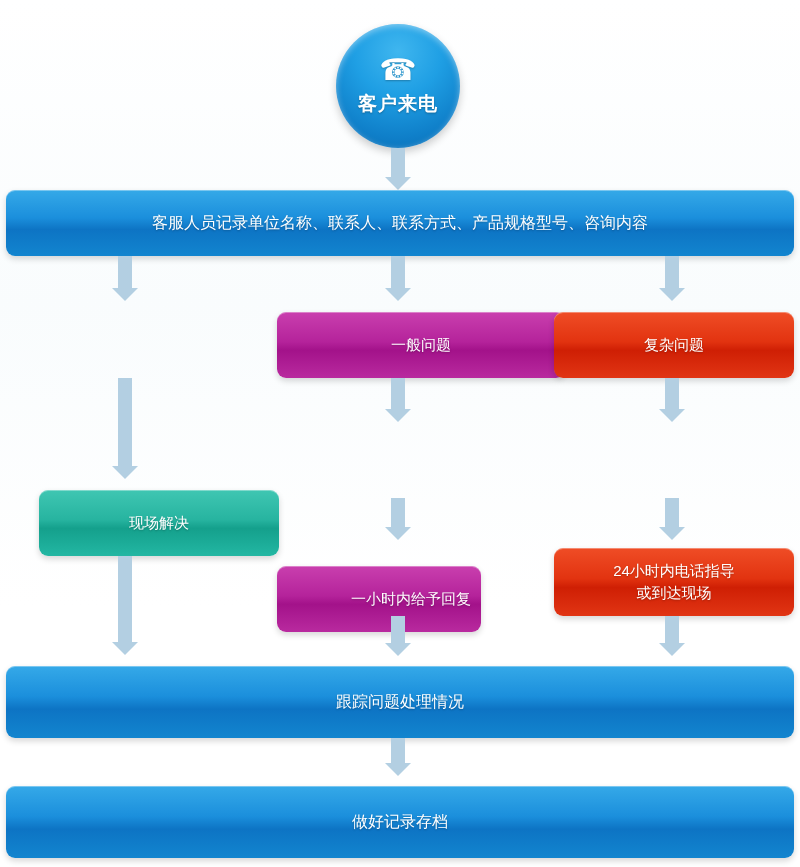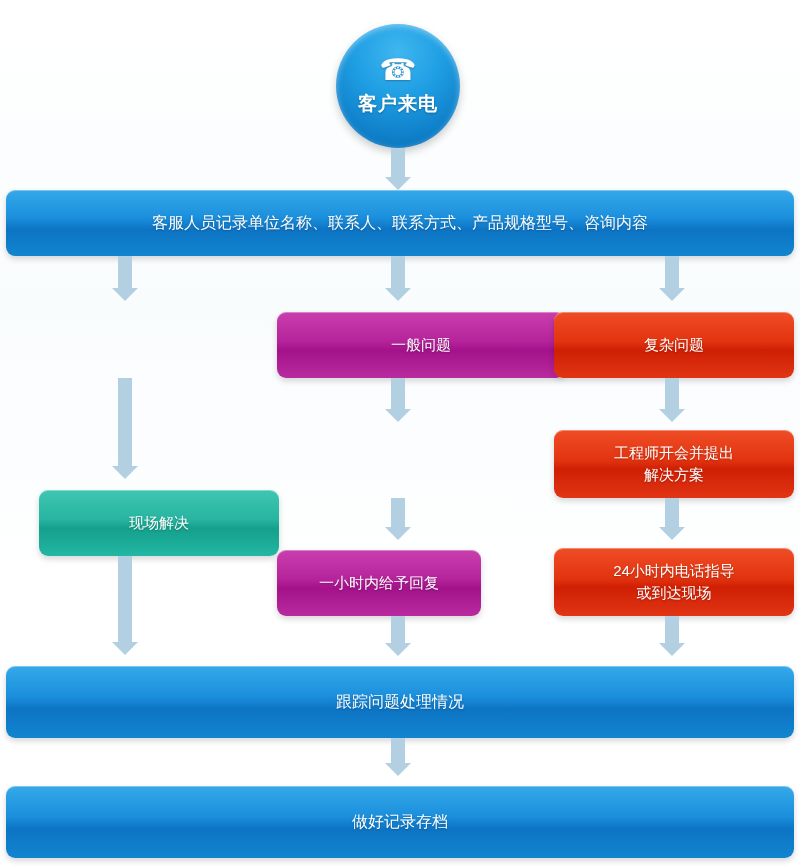--- a/index.html
+++ b/index.html
@@ -166,40 +166,36 @@
   <div class="arrow" style="left:384px; top:378px; width:28px; height:54px;">
     <div class="shaft" style="height:31px;"></div>
     <div class="head" style="top:31px;"></div>
   </div>
 
   <div class="arrow" style="left:658px; top:378px; width:28px; height:54px;">
     <div class="shaft" style="height:31px;"></div>
     <div class="head" style="top:31px;"></div>
   </div>
 
-  <div class="node red" style="left:554px; top:430px; width:240px; height:68px;">
-    <span class="txt">工程师开会并提出
-解决方案</span>
-  </div>
 
   <div class="node teal" style="left:6px; top:490px; width:240px; height:66px;margin-left:33px;">
     <span class="txt">现场解决</span>
   </div>
 
   <div class="arrow" style="left:384px; top:498px; width:28px; height:52px;">
     <div class="shaft" style="height:29px;"></div>
     <div class="head" style="top:29px;"></div>
   </div>
 
   <div class="arrow" style="left:658px; top:498px; width:28px; height:52px;">
     <div class="shaft" style="height:29px;"></div>
     <div class="head" style="top:29px;"></div>
   </div>
 
-  <div class="node magenta" style="left:277px; top:550px; width:204px; height:66px;">
+  <div class="node magenta" style="left:277px; top:566px; width:204px; height:66px;justify-content:flex-end;">
     <span class="txt">一小时内给予回复</span>
   </div>
   <div class="node red" style="left:554px; top:548px; width:240px; height:68px;">
     <span class="txt">24小时内电话指导
 或到达现场</span>
   </div>
 
   <div class="arrow" style="left:111px; top:556px; width:28px; height:110px;">
     <div class="shaft" style="height:86px;"></div>
     <div class="head" style="top:86px;"></div>

